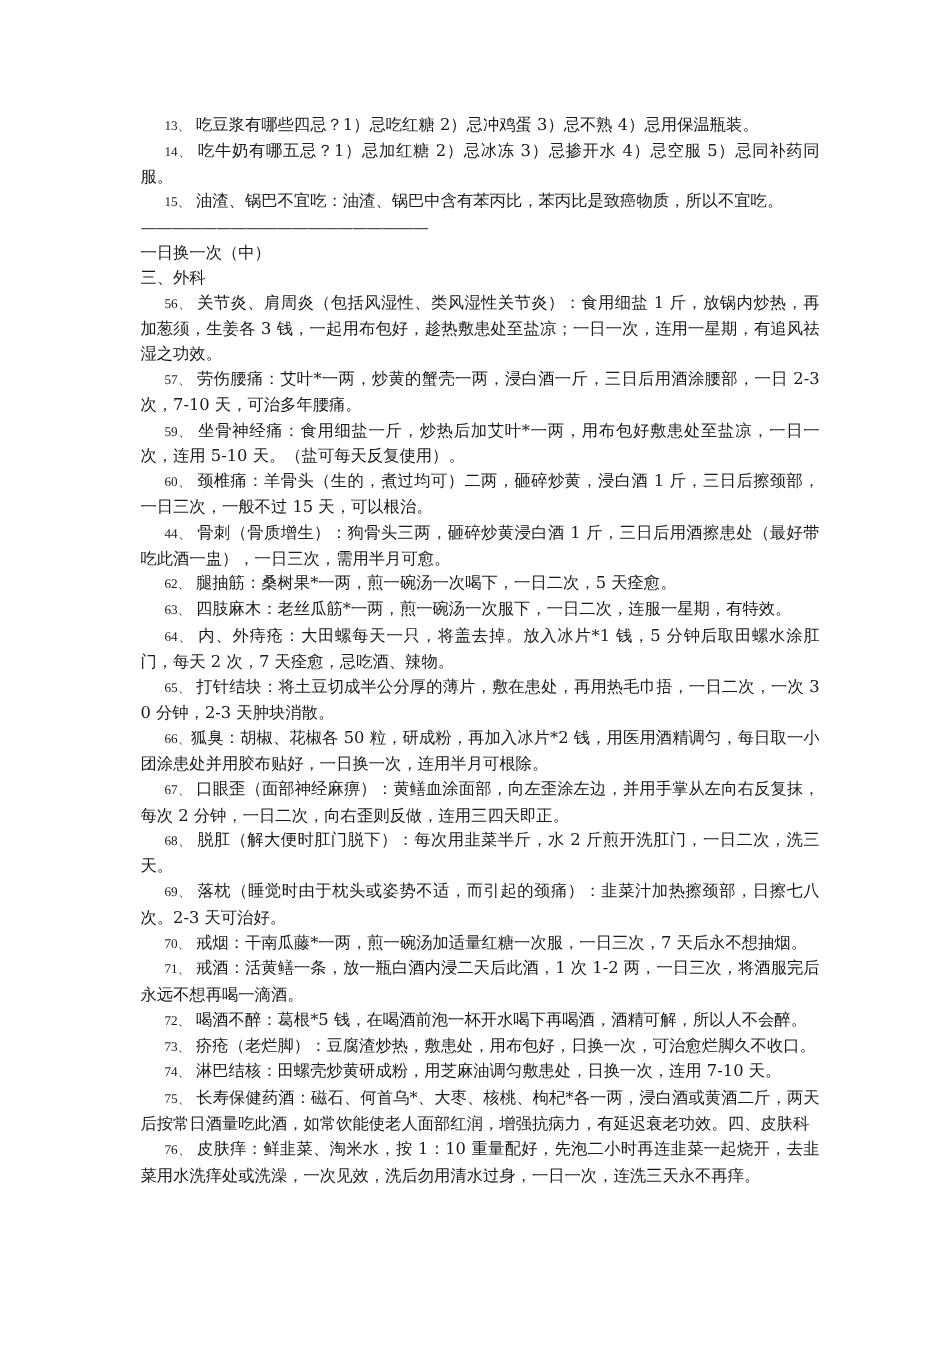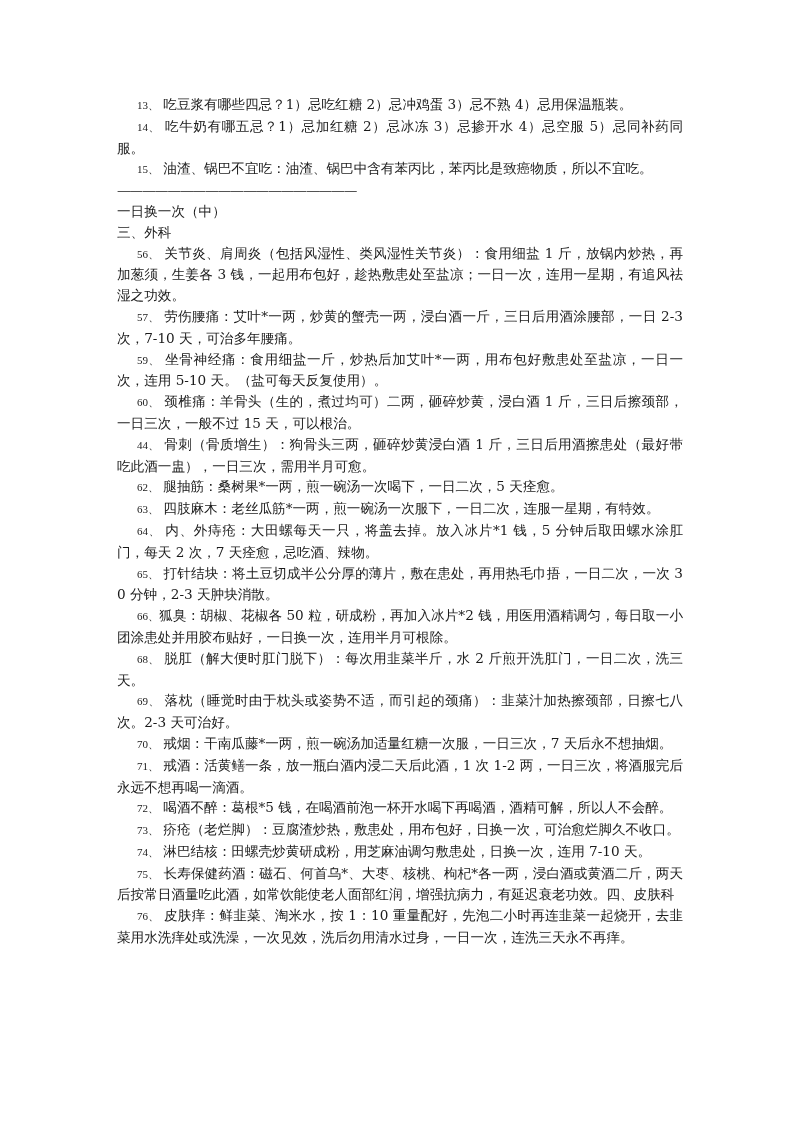--- a/index.html
+++ b/index.html
@@ -59,20 +59,21 @@
   <p class="para"><span class="num">56、</span><span> 关节炎、肩周炎（包括风湿性、类风湿性关节炎）：食用细盐 1 斤，放锅内炒热，再加葱须，生姜各 3 钱，一起用布包好，趁热敷患处至盐凉；一日一次，连用一星期，有追风祛湿之功效。</span></p>
   <p class="para"><span class="num">57、</span><span> 劳伤腰痛：艾叶*一两，炒黄的蟹壳一两，浸白酒一斤，三日后用酒涂腰部，一日 2-3 次，7-10 天，可治多年腰痛。</span></p>
   <p class="para"><span class="num">59、</span><span> 坐骨神经痛：食用细盐一斤，炒热后加艾叶*一两，用布包好敷患处至盐凉，一日一次，连用 5-10 天。（盐可每天反复使用）。</span></p>
   <p class="para"><span class="num">60、</span><span> 颈椎痛：羊骨头（生的，煮过均可）二两，砸碎炒黄，浸白酒 1 斤，三日后擦颈部，一日三次，一般不过 15 天，可以根治。</span></p>
   <p class="para"><span class="num">44、</span><span> 骨刺（骨质增生）：狗骨头三两，砸碎炒黄浸白酒 1 斤，三日后用酒擦患处（最好带吃此酒一盅），一日三次，需用半月可愈。</span></p>
   <p class="para"><span class="num">62、</span><span> 腿抽筋：桑树果*一两，煎一碗汤一次喝下，一日二次，5 天痊愈。</span></p>
   <p class="para"><span class="num">63、</span><span> 四肢麻木：老丝瓜筋*一两，煎一碗汤一次服下，一日二次，连服一星期，有特效。</span></p>
   <p class="para"><span class="num">64、</span><span> 内、外痔疮：大田螺每天一只，将盖去掉。放入冰片*1 钱，5 分钟后取田螺水涂肛门，每天 2 次，7 天痊愈，忌吃酒、辣物。</span></p>
   <p class="para"><span class="num">65、</span><span> 打针结块：将土豆切成半公分厚的薄片，敷在患处，再用热毛巾捂，一日二次，一次 30 分钟，2-3 天肿块消散。</span></p>
   <p class="para"><span class="num">66、</span><span>狐臭：胡椒、花椒各 50 粒，研成粉，再加入冰片*2 钱，用医用酒精调匀，每日取一小团涂患处并用胶布贴好，一日换一次，连用半月可根除。</span></p>
+  <p class="para"><span class="num">67、</span><span> 口眼歪（面部神经麻痹）：黄鳝血涂面部，向左歪涂左边，并用手掌从左向右反复抹，每次 2 分钟，一日二次，向右歪则反做，连用三四天即正。</span></p>
   <p class="para"><span class="num">68、</span><span> 脱肛（解大便时肛门脱下）：每次用韭菜半斤，水 2 斤煎开洗肛门，一日二次，洗三天。</span></p>
   <p class="para"><span class="num">69、</span><span> 落枕（睡觉时由于枕头或姿势不适，而引起的颈痛）：韭菜汁加热擦颈部，日擦七八次。2-3 天可治好。</span></p>
   <p class="para"><span class="num">70、</span><span> 戒烟：干南瓜藤*一两，煎一碗汤加适量红糖一次服，一日三次，7 天后永不想抽烟。</span></p>
   <p class="para"><span class="num">71、</span><span> 戒酒：活黄鳝一条，放一瓶白酒内浸二天后此酒，1 次 1-2 两，一日三次，将酒服完后永远不想再喝一滴酒。</span></p>
   <p class="para"><span class="num">72、</span><span> 喝酒不醉：葛根*5 钱，在喝酒前泡一杯开水喝下再喝酒，酒精可解，所以人不会醉。</span></p>
   <p class="para"><span class="num">73、</span><span> 疥疮（老烂脚）：豆腐渣炒热，敷患处，用布包好，日换一次，可治愈烂脚久不收口。</span></p>
   <p class="para"><span class="num">74、</span><span> 淋巴结核：田螺壳炒黄研成粉，用芝麻油调匀敷患处，日换一次，连用 7-10 天。</span></p>
   <p class="para"><span class="num">75、</span><span> 长寿保健药酒：磁石、何首乌*、大枣、核桃、枸杞*各一两，浸白酒或黄酒二斤，两天后按常日酒量吃此酒，如常饮能使老人面部红润，增强抗病力，有延迟衰老功效。四、皮肤科</span></p>
   <p class="para"><span class="num">76、</span><span> 皮肤痒：鲜韭菜、淘米水，按 1：10 重量配好，先泡二小时再连韭菜一起烧开，去韭菜用水洗痒处或洗澡，一次见效，洗后勿用清水过身，一日一次，连洗三天永不再痒。</span></p>
 

